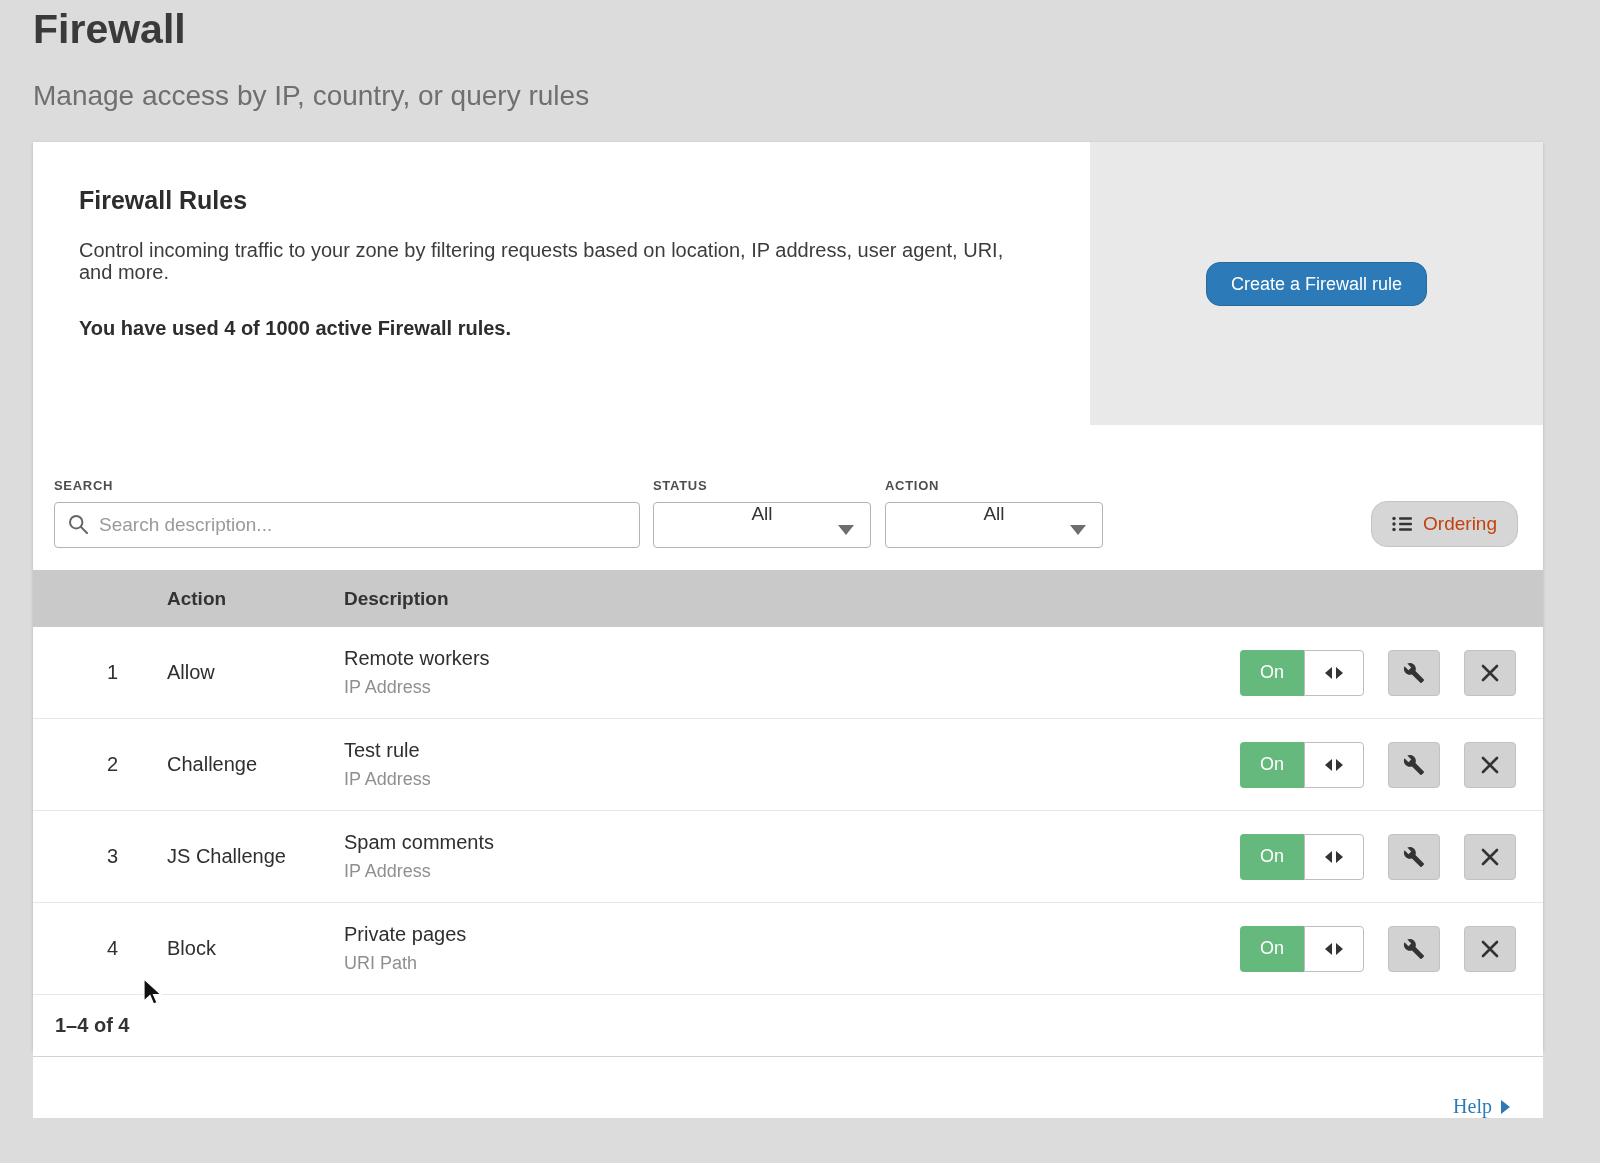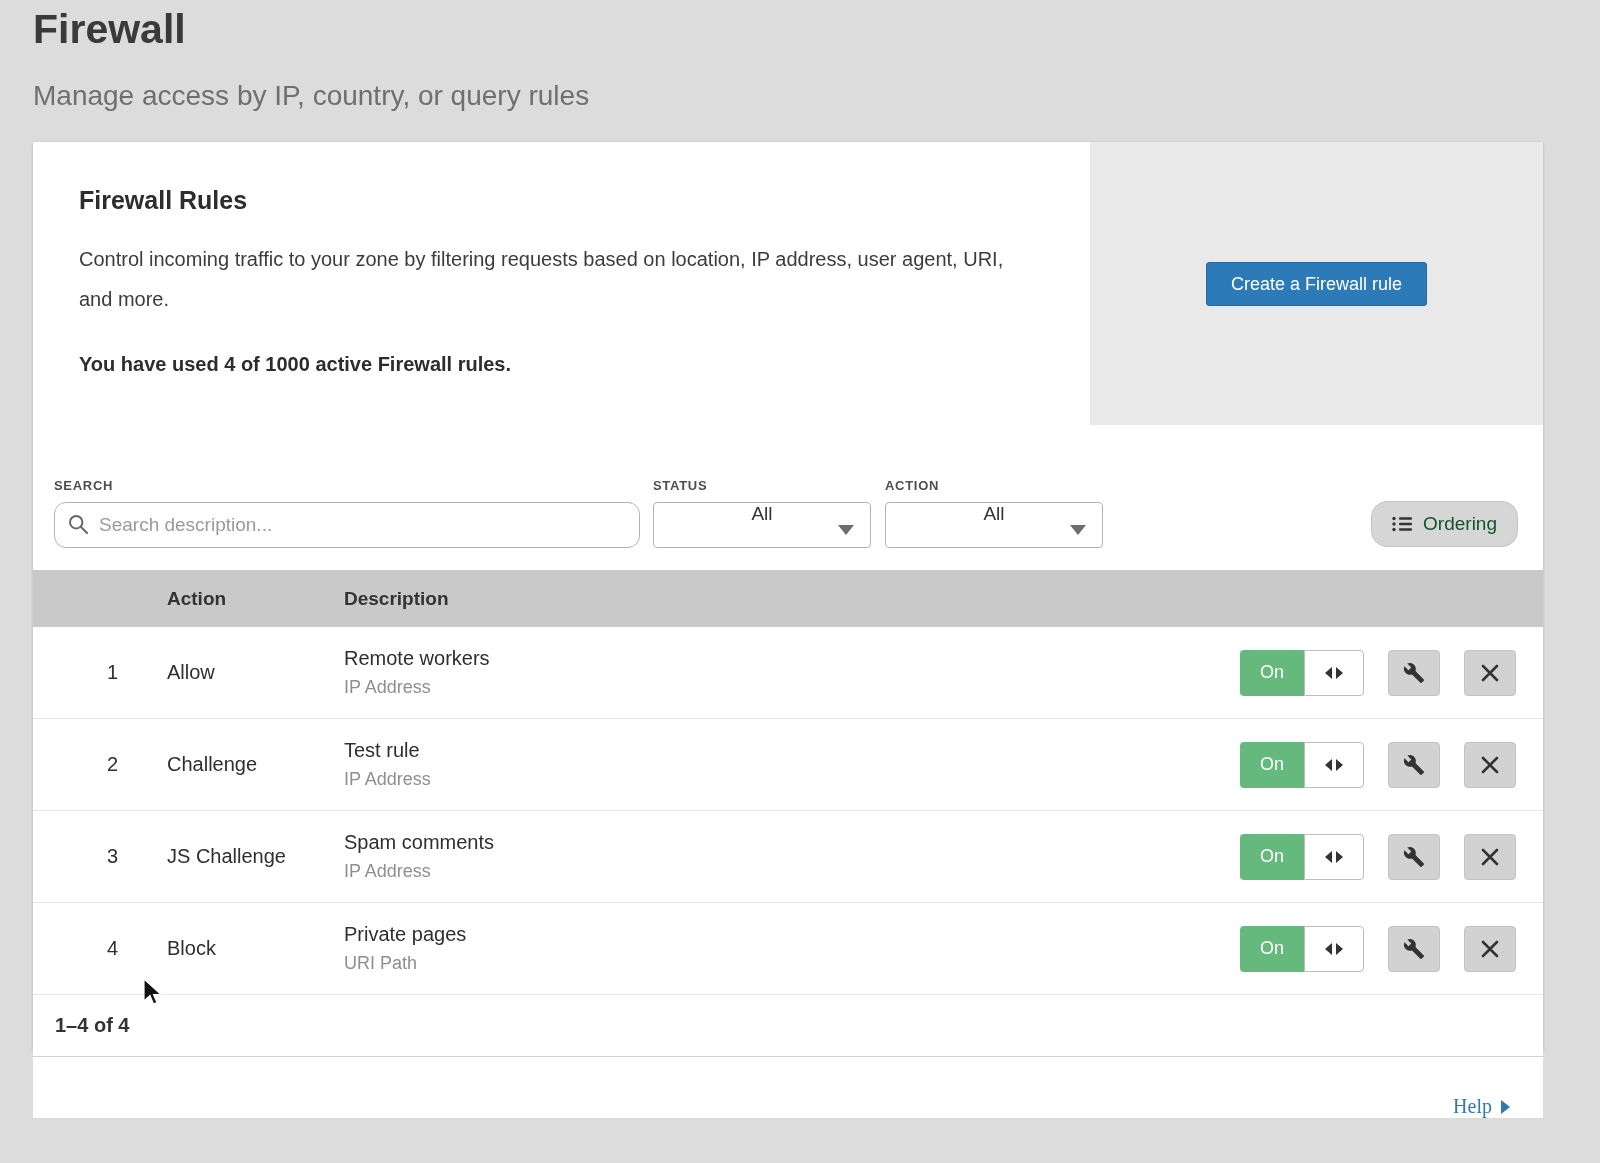--- a/index.html
+++ b/index.html
@@ -19,49 +19,49 @@
     position:absolute; left:33px; top:142px; width:1510px; height:908px;
     background:#ffffff; box-shadow:0 1px 3px rgba(0,0,0,.18);
     display:flex; flex-direction:column;
   }
 
   
   .top-section { display:flex; height:283px; flex:none; }
   .top-main { flex:1; padding:44px 60px 0 46px; background:#fff; }
   .top-side { width:453px; background:#e9e9e9; display:flex; justify-content:center; }
   .card-heading { font-size:25px; font-weight:700; color:#2d2d2d; margin:0 0 24px; }
-  .card-desc { font-size:20px; color:#3c3c3c; line-height:40px; margin:0; max-width:950px; }
+  .card-desc { font-size:20px; color:#3c3c3c; line-height:22px; margin:0; max-width:950px; }
   .card-usage { font-size:20px; font-weight:700; color:#2d2d2d; margin:34px 0 0; }
   .create-btn {
     margin-top:120px; height:44px; align-self:flex-start;
     background:#2c7bb8; color:#fff; font-family:inherit;
-    font-size:18px; font-weight:500; border:1px solid #256a9f; border-radius:3px;
+    font-size:18px; font-weight:500; border:1px solid #256a9f; border-radius:14px;
     padding:0 24px; cursor:pointer;
   }
 
   
   .filters { height:145px; flex:none; display:flex; align-items:center; padding:30px 25px 0 21px; background:#fff; }
   .filter-label { display:block; font-size:13px; font-weight:700; letter-spacing:.7px; color:#4e4e4e; margin-bottom:9px; }
   .search-wrap { position:relative; width:586px; margin-right:13px; }
   .search-input {
-    width:100%; height:46px; border:1px solid #b3b3b3; border-radius:12px;
+    width:100%; height:46px; border:1px solid #b3b3b3; border-radius:4px;
     padding:0 14px 0 44px; font-size:19px; color:#a21caf; background:#fff; font-family:inherit;
   }
   .search-input::placeholder { color:#9a9a9a; }
   .search-icon { position:absolute; left:14px; top:36px; width:20px; height:20px; }
   .select {
     width:218px; height:46px; border:1px solid #b3b3b3; border-radius:4px; background:#fff;
     display:flex; align-items:center; padding:0 16px; font-size:19px; color:#333; cursor:pointer;flex-direction:column;
   }
   .select-status { margin-right:14px; }
   .chevron { margin-left:auto; width:0; height:0; border-left:8px solid transparent; border-right:8px solid transparent; border-top:10px solid #6e6e6e; }
   .ordering-btn {
     margin-left:auto; margin-top:22px; height:46px;
     background:#d6d6d6; border:1px solid #c4c4c4; border-radius:16px;
-    font-family:inherit; font-size:19px; font-weight:500; color:#14532d;
+    font-family:inherit; font-size:19px; font-weight:500; color:#c2410c;
     padding:0 20px; display:flex; align-items:center; gap:11px; cursor:pointer;
   }
 
   
   .table-header { height:57px; flex:none; background:#c9c9c9; display:flex; align-items:center; font-size:19px; font-weight:700; color:#333; }
   .col-num { width:85px; text-align:right; flex:none; }
   .col-action { width:177px; margin-left:49px; flex:none; }
   .row { height:92px; flex:none; display:flex; align-items:center; border-bottom:1px solid #e7e7e7; padding-right:27px; background:#fff; }
   .row .col-num { font-size:20px; color:#2f2f2f; }
   .row .col-action { font-size:20px; color:#2f2f2f; }

